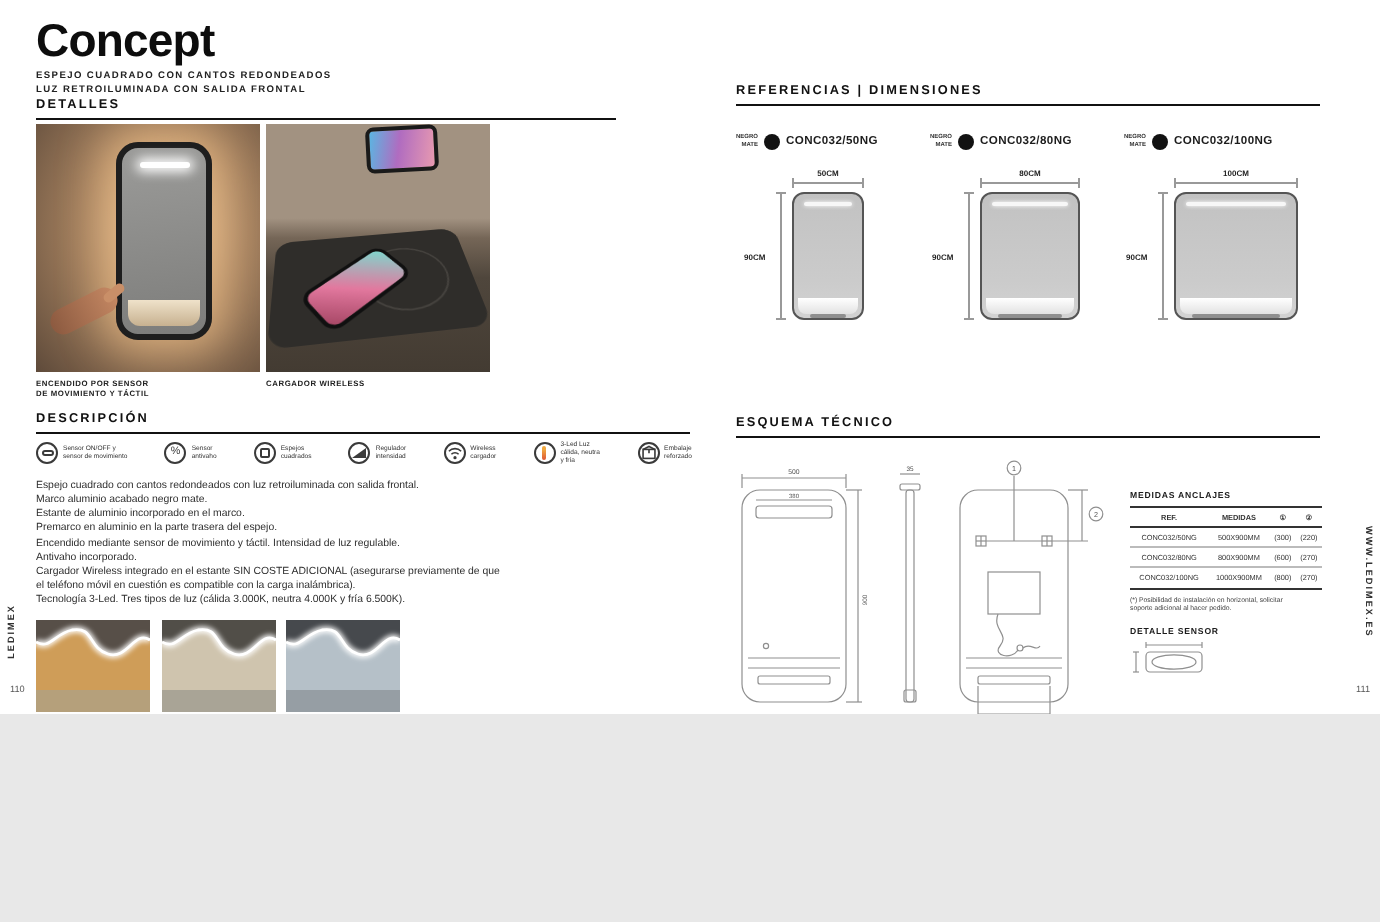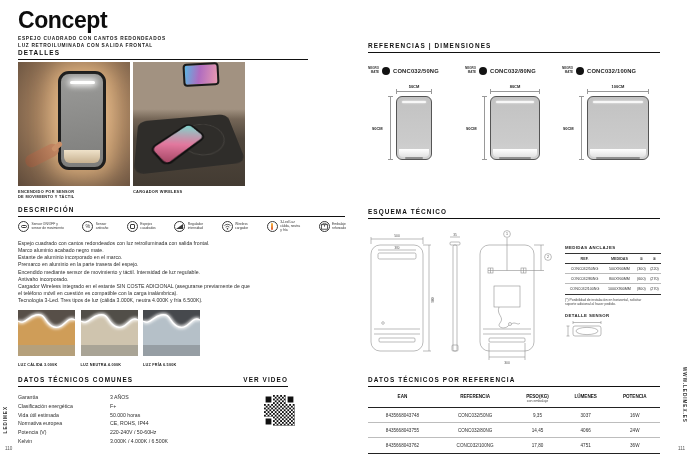--- a/index.html
+++ b/index.html
@@ -1,18 +1,18 @@
 <!DOCTYPE html>
 <html><head>
 <meta charset="utf-8">
 <style>
   * { margin:0; padding:0; box-sizing:border-box; }
   html,body { background:#e8e8e8; }
   body { font-family:"Liberation Sans", sans-serif; color:#1c1c1c; }
-  #page { position:relative; width:690px; height:461px; background:#ffffff; overflow:hidden; margin:0 auto; }
+  #page { position:relative; width:690px; height:357px; background:#ffffff; overflow:hidden; margin:0 auto; }
 
   
   .v-text { writing-mode:vertical-rl; font-size:4.6px; font-weight:bold; letter-spacing:1px; color:#333; }
   .v-flip { transform:rotate(180deg); }
   .pagenum { position:absolute; font-size:4.6px; color:#555; }
 
   
   .sec-head { font-size:6.4px; font-weight:bold; letter-spacing:1.1px; color:#111;
               border-bottom:1.5px solid #111; padding-bottom:3px; }
   .sec-head .right { float:right; }

